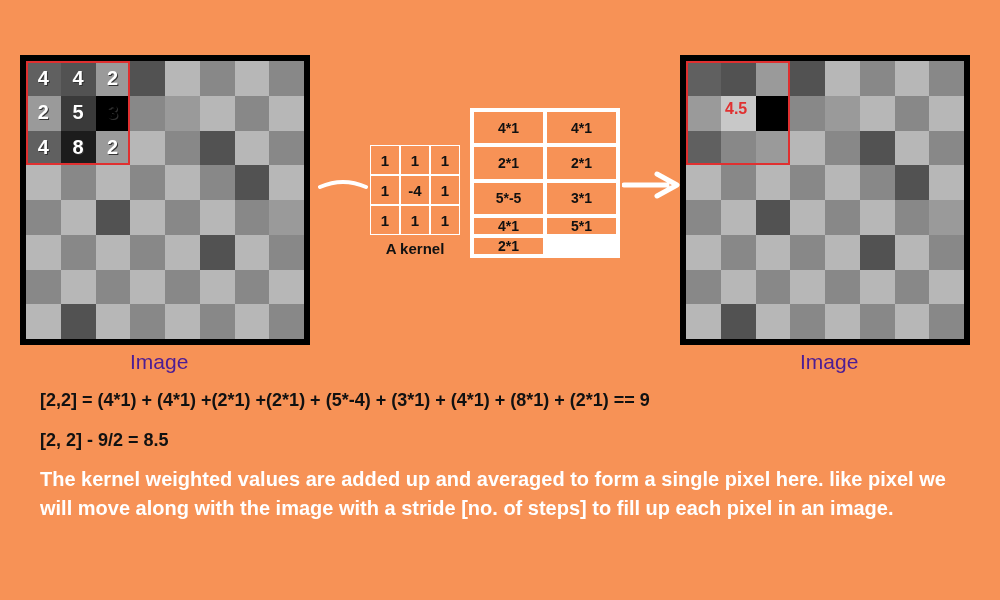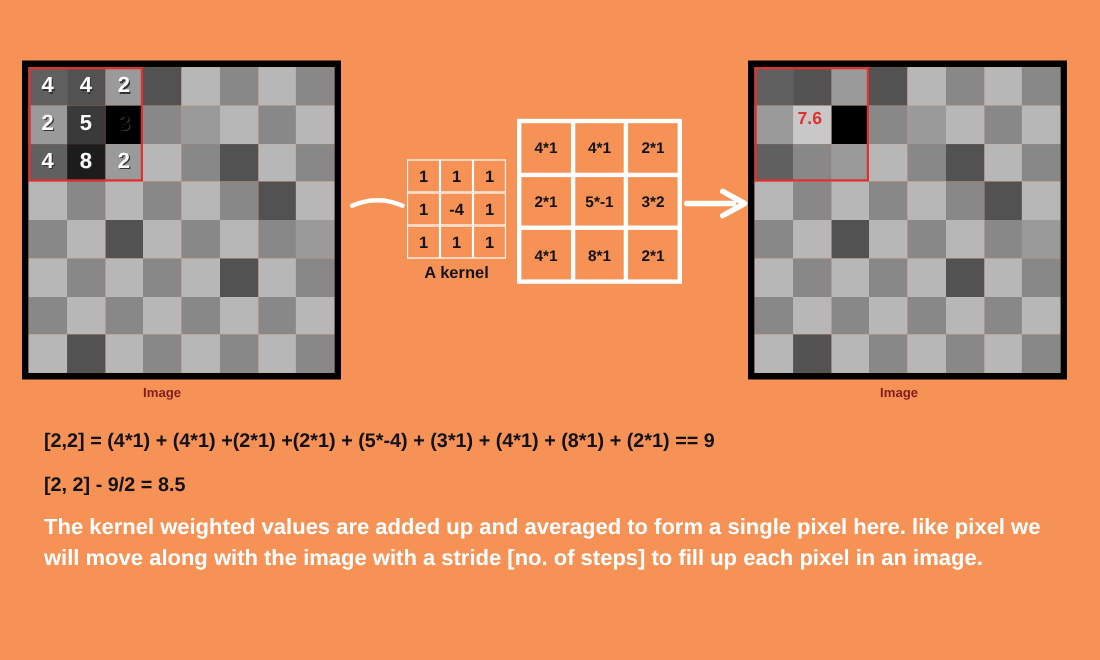--- a/index.html
+++ b/index.html
@@ -72,39 +72,39 @@
     font-weight: 600;
     font-size: 15px;
     color: #111;
   }
   .product {
     position: absolute;
     left: 470px; top: 108px;
     width: 150px; height: 150px;
     background: #fff;
     display: grid;
-    grid-template-columns: repeat(3, 1fr);
+    grid-template-columns: repeat(2, 1fr);
     grid-template-rows: repeat(3, 1fr);
     gap: 4px;
     padding: 4px;
   }
   .product div {
     background: #f79256;
     display: flex;
     align-items: center;
     justify-content: center;
     font-weight: 700;
     font-size: 14px;
     color: #111;
   }
   .img-label {
     position: absolute;
-    font-weight: 700;
-    font-size: 12px;
-    color: #7f1d1d;
+    font-weight: 400;
+    font-size: 21px;
+    color: #4c1d95;
   }
   .img-label.l1 { left: 130px; top: 350px; }
   .img-label.l2 { left: 800px; top: 350px; }
   .eq1 {
     position: absolute;
     left: 40px; top: 390px;
     font-weight: 600;
     font-size: 18px;
     color: #111;
   }
@@ -242,24 +242,24 @@
     <div>1</div>
     <div>1</div>
   </div>
 <div class="kernel-label">A kernel</div>
 
 <div class="product" id="product">
     <div>4*1</div>
     <div>4*1</div>
     <div>2*1</div>
     <div>2*1</div>
-    <div>5*-1</div>
-    <div>3*2</div>
+    <div>5*-5</div>
+    <div>3*1</div>
     <div>4*1</div>
-    <div>8*1</div>
+    <div>5*1</div>
     <div>2*1</div>
   </div>
 
 <svg class="arrow-right" viewBox="0 0 60 30">
   <path d="M2 15 L45 15 M35 4 L55 15 L35 26" stroke="#fff" stroke-width="5" fill="none" stroke-linecap="round" stroke-linejoin="round"></path>
 </svg>
 
 <div class="image-grid right" id="gridRight">
     <div class="cell" style="background: rgb(96, 96, 96);"></div>
     <div class="cell" style="background: rgb(82, 82, 82);"></div>
@@ -320,20 +320,20 @@
     <div class="cell" style="background: rgb(183, 183, 183);"></div>
     <div class="cell" style="background: rgb(82, 82, 82);"></div>
     <div class="cell" style="background: rgb(183, 183, 183);"></div>
     <div class="cell" style="background: rgb(136, 136, 136);"></div>
     <div class="cell" style="background: rgb(183, 183, 183);"></div>
     <div class="cell" style="background: rgb(136, 136, 136);"></div>
     <div class="cell" style="background: rgb(183, 183, 183);"></div>
     <div class="cell" style="background: rgb(136, 136, 136);"></div>
   </div>
 <div class="red-box right"></div>
-<div class="result-val">7.6</div>
+<div class="result-val">4.5</div>
 
 <div class="img-label l1">Image</div>
 <div class="img-label l2">Image</div>
 
 <div class="eq1">[2,2] = (4*1) + (4*1) +(2*1) +(2*1) + (5*-4) + (3*1) + (4*1) + (8*1) + (2*1) == 9</div>
 <div class="eq2">[2, 2] - 9/2 = 8.5</div>
 <div class="desc">The kernel weighted values are added up and averaged to form a single pixel here. like pixel we will move along with the image with a stride [no. of steps] to fill up each pixel in an image.</div>
 
 </body></html>

